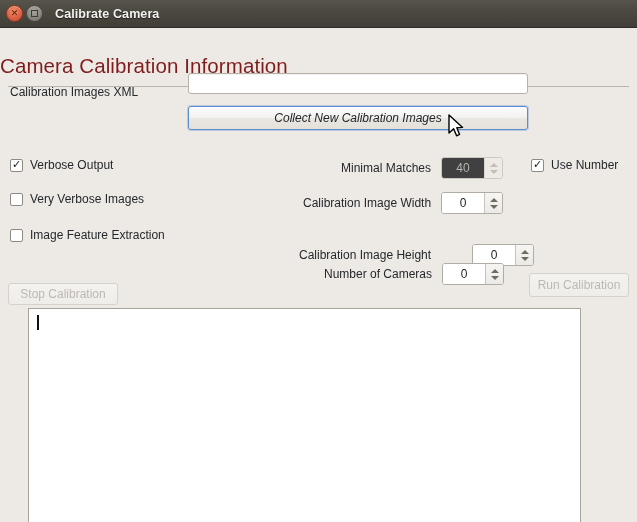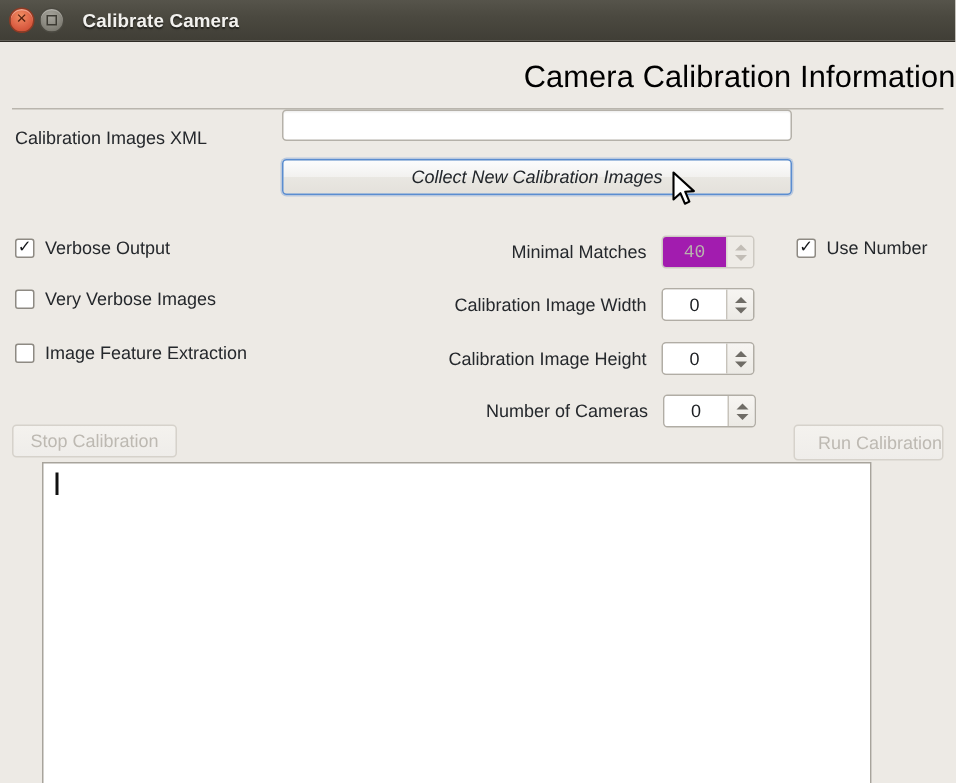--- a/index.html
+++ b/index.html
@@ -76,24 +76,24 @@
 
   
   .window-body {
     position: relative;
     height: 494px;
     background: #edeae5;
     box-sizing: border-box;
   }
 
   .page-title {
-    text-align: right;
+    text-align: left;
     font-size: 20.5px;
-    color: #000000;
-    padding-top: 12px;
+    color: #7f1d1d;
+    padding-top: 26px;
     letter-spacing: .1px;
   }
   .divider {
     height: 0;
     border-top: 1px solid #b9b5ad;
     margin: 8px 8px 0 8px;
   }
 
   
   .row {
@@ -212,23 +212,22 @@
     width: 0; height: 0;
     border-left: 4px solid transparent;
     border-right: 4px solid transparent;
     border-top: 4px solid #6f6c66;
   }
   .spin-disabled {
     border-color: #cdc9c2;
     background: #eeebe6;
   }
   .spin-disabled .val {
-    background: #a21caf;
+    background: #404040;
     color: #b8b4ad;
-    font-family: Liberation Mono, monospace;
   }
   .spin-disabled .arrows {
     background: #eeebe6;
     border-left: 1px solid #dbd7d0;
   }
   .spin-disabled .arrow-up { border-bottom-color: #c2bdb6; }
   .spin-disabled .arrow-dn { border-top-color: #c2bdb6; }
 
   
   .textarea {
@@ -333,21 +332,21 @@
     <span class="lbl">Calibration Image Width</span>
     <span class="spin" style="margin-left:10px;">
       <span class="val">0</span>
       <span class="arrows">
         <span class="arrow-up"></span>
         <span class="arrow-dn"></span>
       </span>
     </span>
   </div>
 
-  <div class="row" style="left:299px; top:188px;">
+  <div class="row" style="left:299px; top:204px;gap:31px;">
     <span class="lbl">Calibration Image Height</span>
     <span class="spin" style="margin-left:10px;">
       <span class="val">0</span>
       <span class="arrows">
         <span class="arrow-up"></span>
         <span class="arrow-dn"></span>
       </span>
     </span>
   </div>
 
@@ -359,21 +358,21 @@
         <span class="arrow-up"></span>
         <span class="arrow-dn"></span>
       </span>
     </span>
   </div>
 
   <div class="btn btn-disabled" style="position:absolute; left:8px; top:255px; width:110px; height:22px;">
     <span>Stop Calibration</span>
   </div>
 
-  <div class="btn btn-disabled" style="position:absolute; left:529px; top:255px; width:100px; height:24px;justify-content:flex-end;">
+  <div class="btn btn-disabled" style="position:absolute; left:529px; top:245px; width:100px; height:24px;">
     <span>Run Calibration</span>
   </div>
 
   <div class="textarea" style="left:28px; top:280px; width:553px; height:226px;">
     <span class="caret"></span>
     <div style="padding:5px 8px; font-family:'Liberation Sans', sans-serif; font-size:12px; color:#1b1b1b; white-space:pre-wrap;"></div>
   </div>
 
   <svg class="cursor" style="left:448px; top:86px;" width="18" height="26" viewBox="0 0 18 26">
     <polygon points="1,1 1,19 5.6,14.8 8.6,21.8 11.6,20.4 8.8,13.8 14.6,13.4" fill="#ffffff" stroke="#000000" stroke-width="1.4" stroke-linejoin="round"></polygon>

